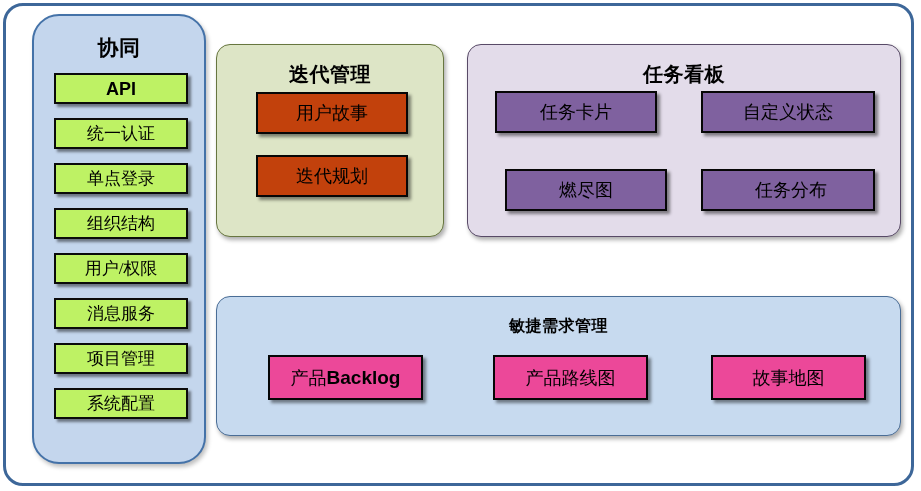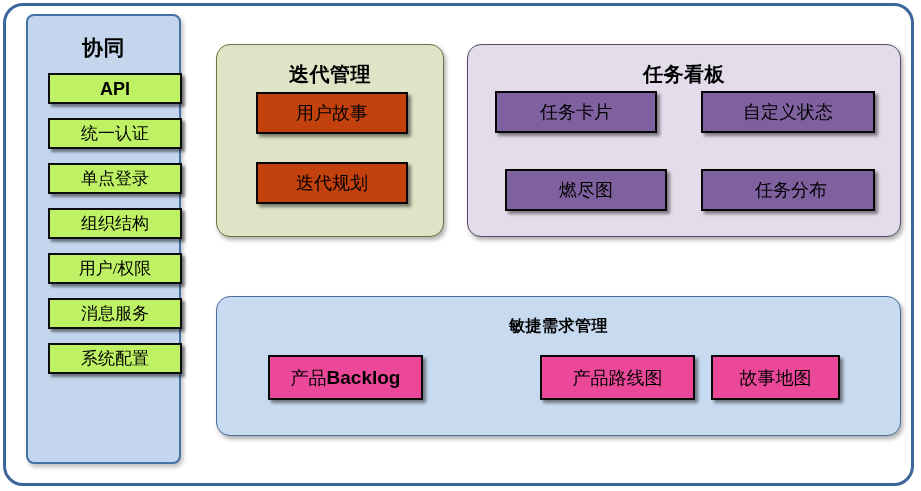--- a/index.html
+++ b/index.html
@@ -46,27 +46,27 @@
     left: 0;
     right: 0;
     text-align: center;
     font-weight: bold;
     color: #000000;
     letter-spacing: 0.5px;
   }
 
   
   .sidebar {
-    left: 26px;
+    left: 32px;
     top: 14px;
-    width: 155px;
+    width: 174px;
     height: 450px;
     background: #c4d6ed;
     border: 2px solid #4472a8;
-    border-radius: 8px;
+    border-radius: 27px;
     box-shadow: 2px 3px 4px rgba(0,0,0,0.25);
   }
   .sidebar .panel-title {
     top: 18px;
     font-size: 21px;
   }
   .sidebar-list {
     position: absolute;
     left: 20px;
     top: 57px;
@@ -167,30 +167,31 @@
   <div class="panel sidebar">
     <div class="panel-title">协同</div>
 
     <div class="sidebar-list">
       <div class="side-item bold-label">API</div>
       <div class="side-item">统一认证</div>
       <div class="side-item">单点登录</div>
       <div class="side-item">组织结构</div>
       <div class="side-item">用户/权限</div>
       <div class="side-item">消息服务</div>
+      <div class="side-item">项目管理</div>
       <div class="side-item">系统配置</div>
     </div>
   </div>
 
   <div class="panel panel-iteration">
     <div class="panel-title">迭代管理</div>
 
     <div class="box box-green" style="left:39px; top:47px; width:152px; height:42px;">用户故事</div>
 
-    <div class="box box-green" style="left:39px; top:117px; width:152px; height:42px;">迭代规划</div>
+    <div class="box box-green" style="left:39px; top:110px; width:152px; height:42px;">迭代规划</div>
   </div>
 
   <div class="panel panel-taskboard">
     <div class="panel-title">任务看板</div>
 
     <div class="box box-purple" style="left:27px; top:46px; width:162px; height:42px;">任务卡片</div>
 
     <div class="box box-purple" style="left:233px; top:46px; width:174px; height:42px;">自定义状态</div>
 
     <div class="box box-purple" style="left:37px; top:124px; width:162px; height:42px;">燃尽图</div>
@@ -199,18 +200,18 @@
   </div>
 
   <div class="panel panel-agile">
     <div class="panel-title">敏捷需求管理</div>
 
     <div class="box box-blue box-mixed" style="left:51px; top:58px; width:155px; height:45px;">
       <span class="cjk">产品</span>
         <span class="latin">Backlog</span>
     </div>
 
-    <div class="box box-blue" style="left:276px; top:58px; width:155px; height:45px;margin-left:47px;">产品路线图</div>
-
-    <div class="box box-blue" style="left:494px; top:58px; width:129px; height:45px;">故事地图</div>
+    <div class="box box-blue" style="left:276px; top:58px; width:155px; height:45px;">产品路线图</div>
+
+    <div class="box box-blue" style="left:494px; top:58px; width:155px; height:45px;">故事地图</div>
   </div>
 
 </div>
 
 </body></html>

